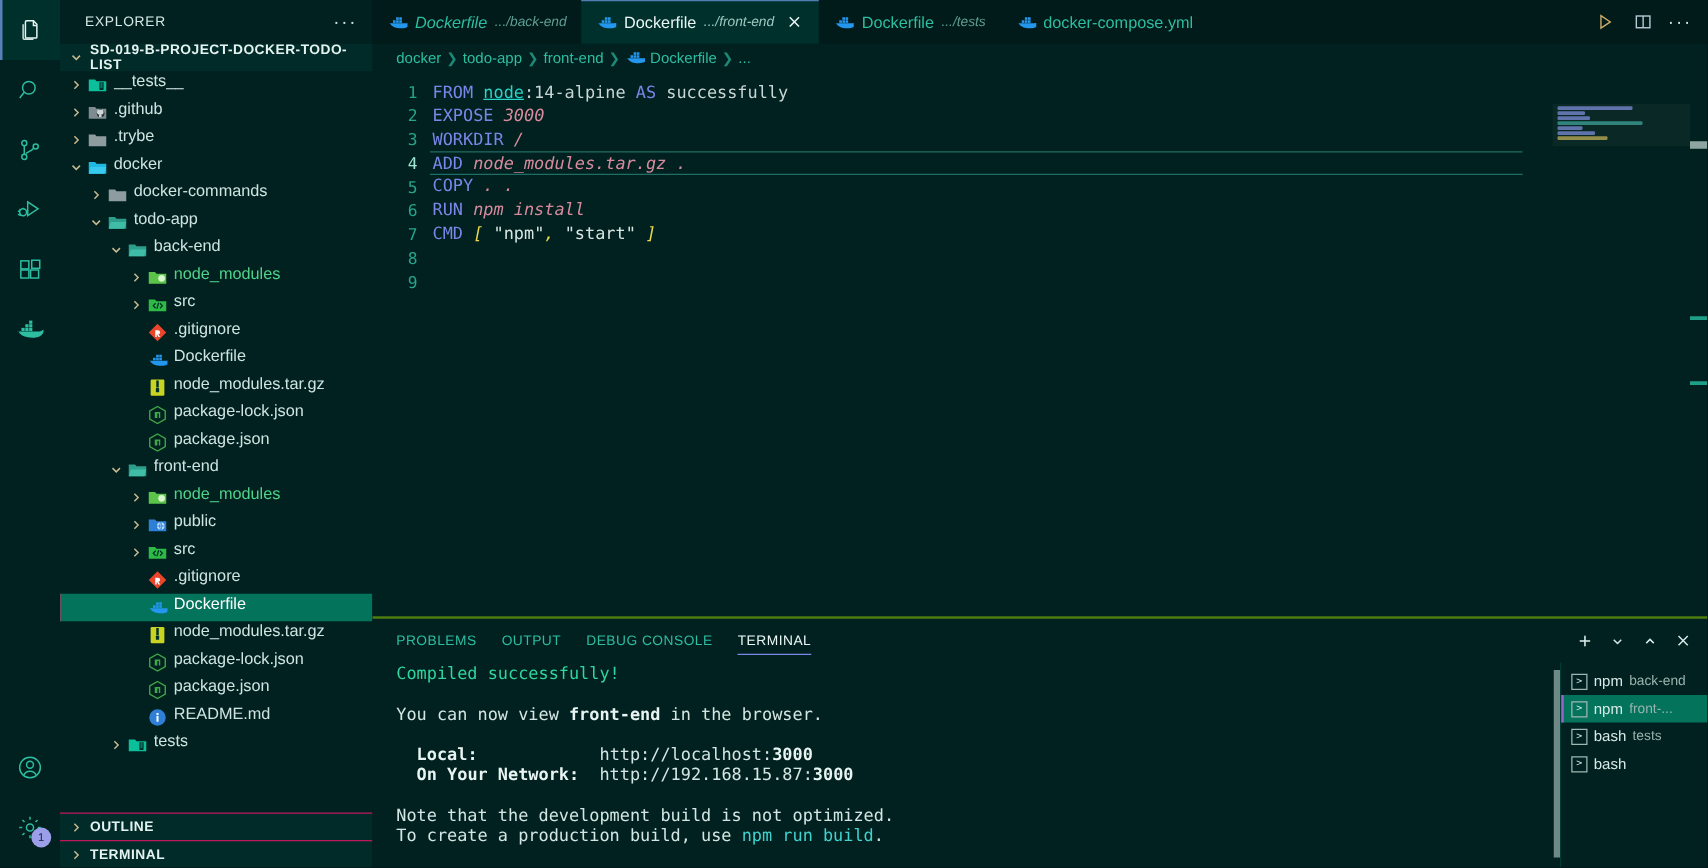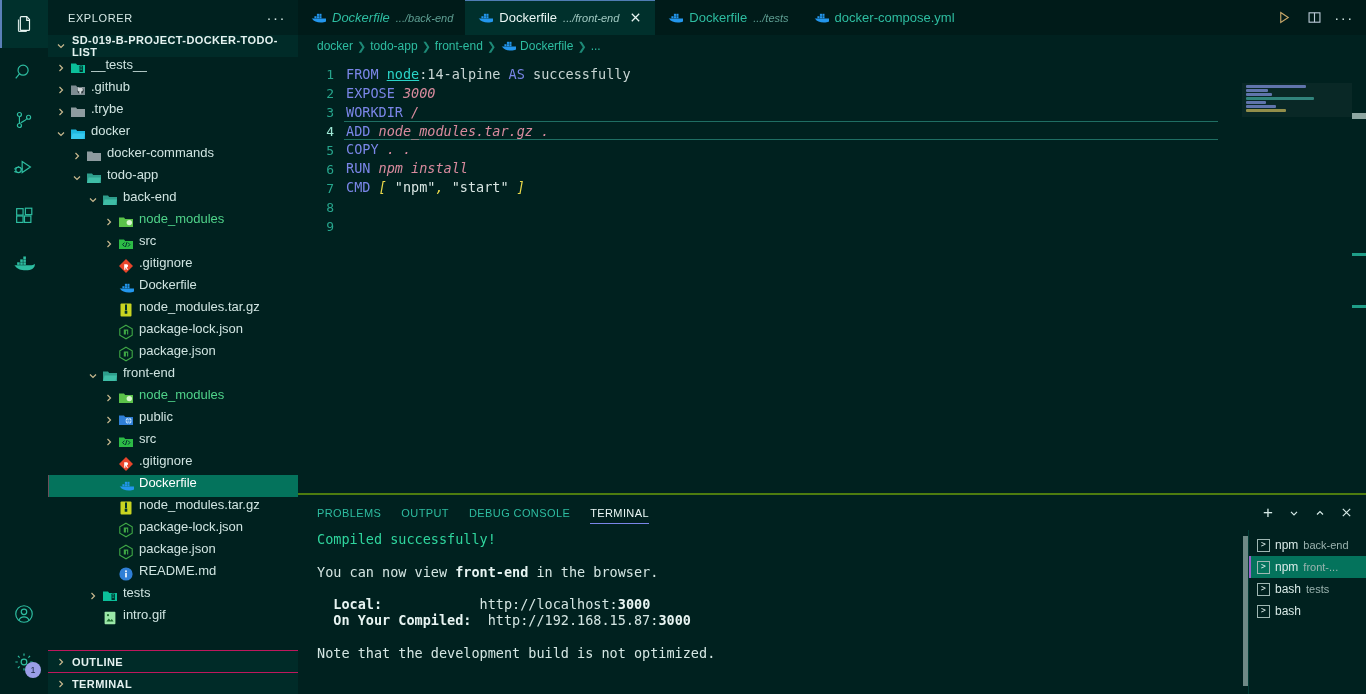--- a/index.html
+++ b/index.html
@@ -644,31 +644,20 @@
             </svg>
           </span>
           <span class="ficon">
             <svg width="16" height="16" viewBox="0 0 16 16">
               <path d="M1 3.5h5l1.2 1.5H15v8H1z" fill="#0bbf9a"></path>
               <rect x="9.5" y="5.6" width="3.4" height="6.4" rx=".6" fill="#00302c"></rect>
               <path d="M10.3 6.4h1.8M10.3 8h1.8M10.3 9.6h1.8" stroke="#0bbf9a" stroke-width=".7"></path>
             </svg>
           </span>
           <span class="flabel">tests</span>
-        </div>
-        <div class="row">
-          <span class="twisty" style="margin-left: 38px;"></span>
-          <span class="ficon">
-            <svg width="16" height="16" viewBox="0 0 16 16">
-              <rect x="2.6" y="1.8" width="10.8" height="12.4" rx=".8" fill="#9be8a8"></rect>
-              <path d="M4.4 11.4l2.4-3 1.7 2 1.3-1.4 1.8 2.4z" fill="#1d6b2c"></path>
-              <circle cx="6" cy="5.2" r="1.1" fill="#1d6b2c"></circle>
-            </svg>
-          </span>
-          <span class="flabel">intro.gif</span>
         </div>
       </div>
     <div class="sb-section">
       <span class="twisty">
         <svg width="10" height="10" viewBox="0 0 10 10" fill="none" stroke="#c8b98f" stroke-width="1.2">
             <path d="M3.5 2L6.5 5 3.5 8"></path>
           </svg>
       </span>
       <span>OUTLINE</span>
     </div>
@@ -868,23 +857,24 @@
           </div>
         </div>
       </div>
       <div class="panel-body">
         <div class="term" id="term">
             <div class="tline"><span class="t-green">Compiled successfully!</span></div>
             <div class="tline">&nbsp;</div>
             <div class="tline"><span>You can now view </span><span class="t-bold">front-end</span><span> in the browser.</span></div>
             <div class="tline">&nbsp;</div>
             <div class="tline"><span>  </span><span class="t-bold">Local:</span><span>            http://localhost:</span><span class="t-bold">3000</span></div>
-            <div class="tline"><span>  </span><span class="t-bold">On Your Compiled:</span><span>  http://192.168.15.87:</span><span class="t-bold">3000</span></div>
+            <div class="tline"><span>  </span><span class="t-bold">On Your Network:</span><span>  http://192.168.15.87:</span><span class="t-bold">3000</span></div>
             <div class="tline">&nbsp;</div>
             <div class="tline"><span>Note that the development build is not optimized.</span></div>
+            <div class="tline"><span>To create a production build, use </span><span class="t-cyan">npm run build</span><span>.</span></div>
           </div>
         <div class="term-scroll"></div>
         <div class="termlist" id="termlist">
             <div class="tlrow">
               <span class="tl-ic">&gt;</span>
               <span>npm</span>
               <span class="tl-desc">back-end</span>
             </div>
             <div class="tlrow sel">
               <span class="tl-ic">&gt;</span>

